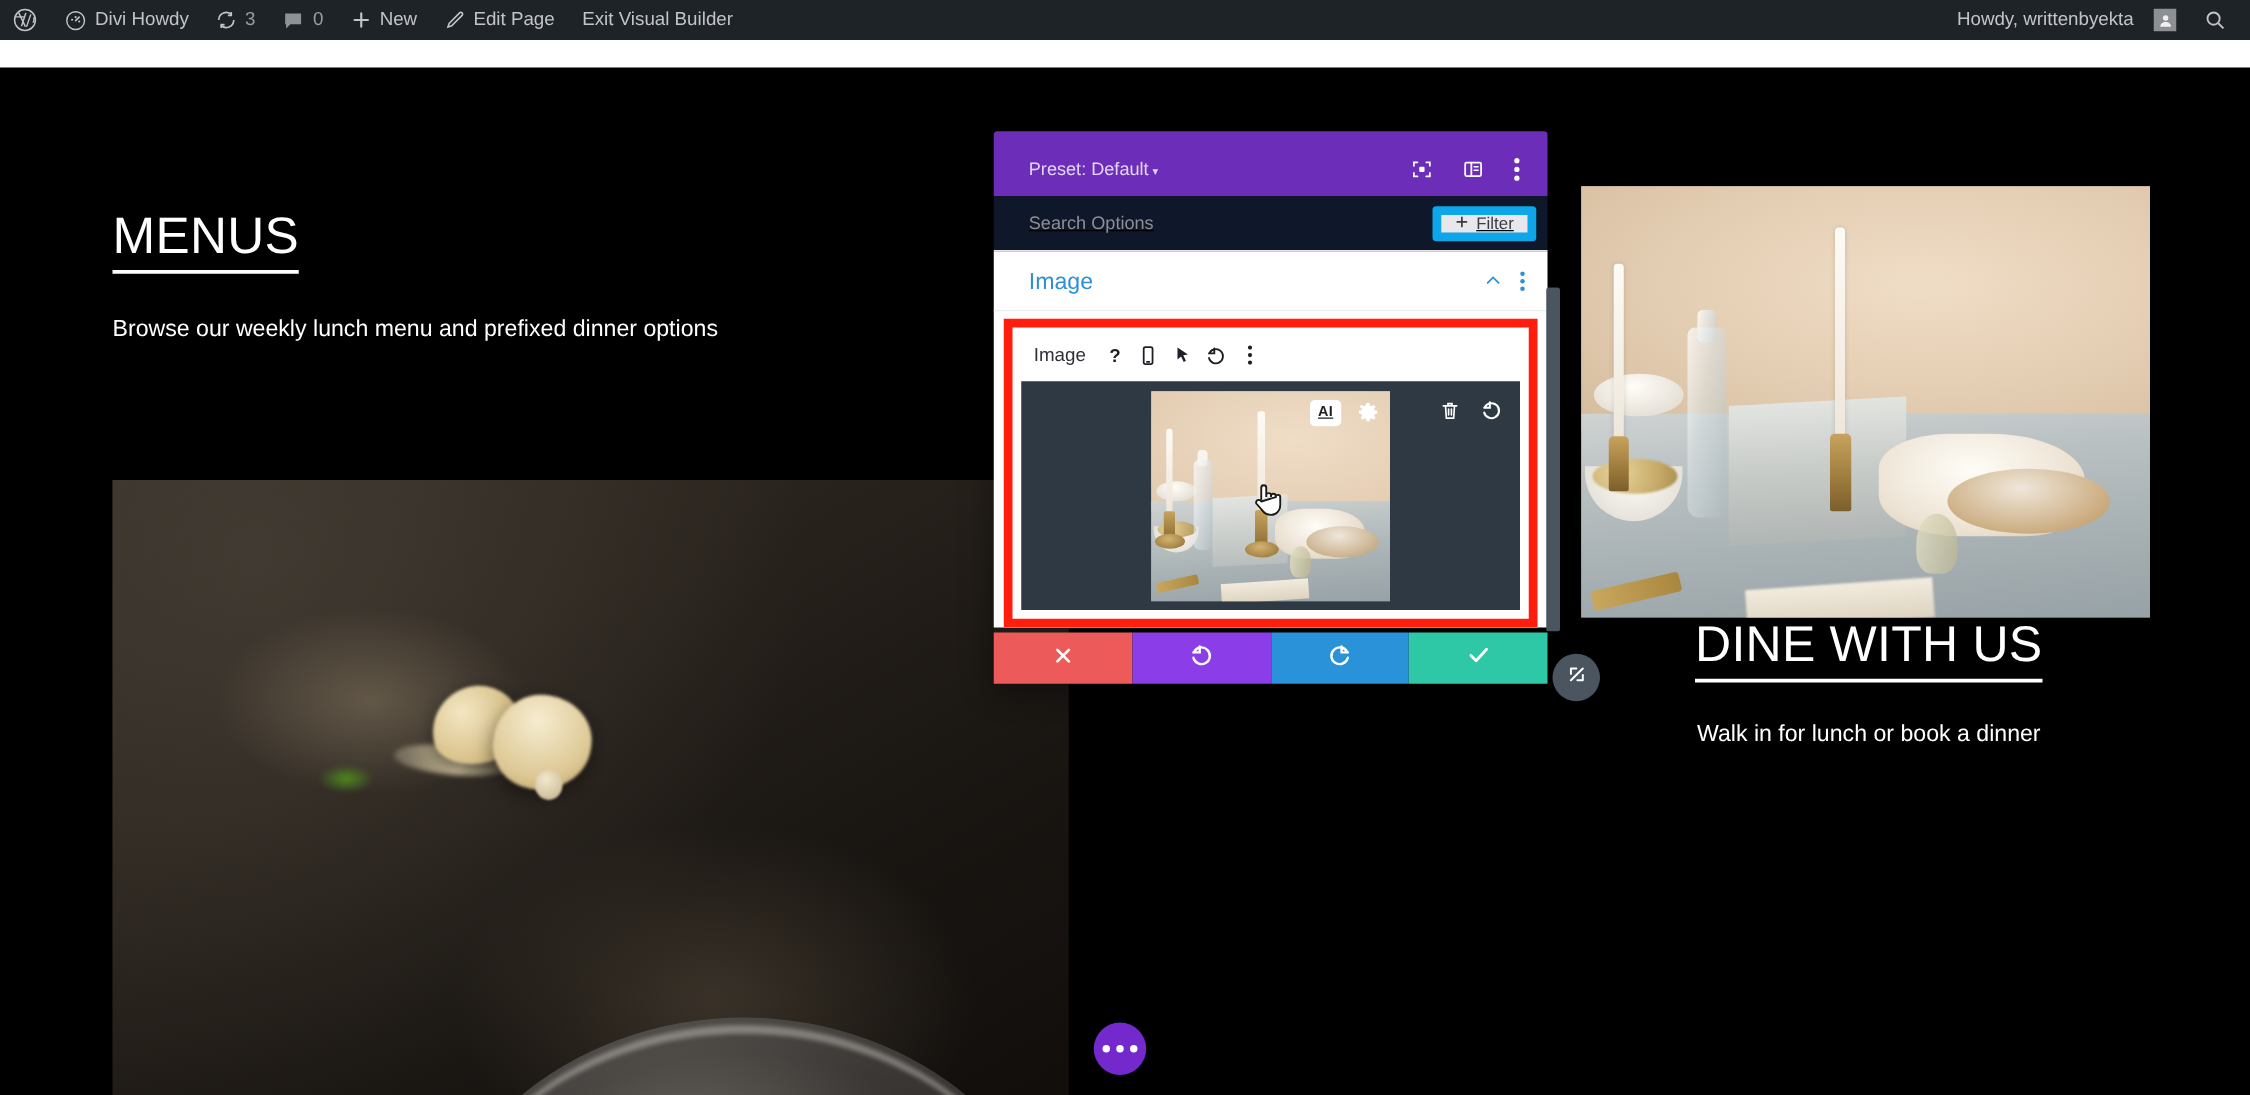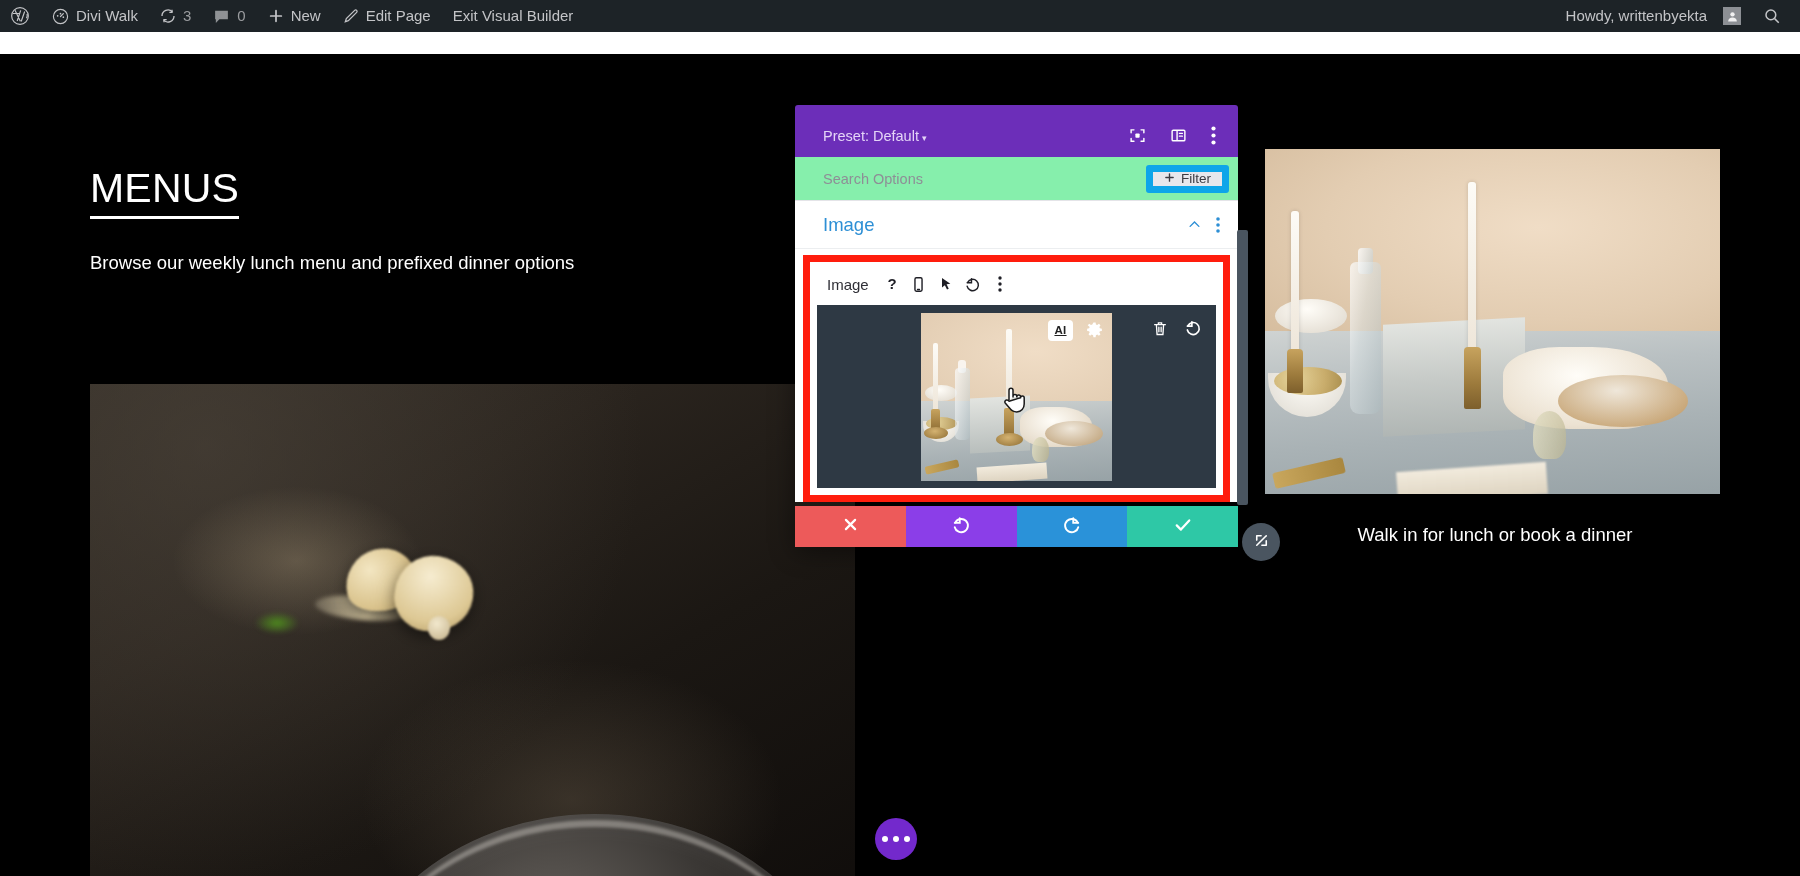--- a/index.html
+++ b/index.html
@@ -286,26 +286,27 @@
     display: flex; align-items: center; justify-content: center;
     color: #fff; font-size: 14.5px; font-weight: bold;
     cursor: pointer; height: 38px;
   }
   .mtab.active { background: #8b3ee8; }
   #tab-content { width: 103px; }
   #tab-design { width: 100px; }
   #tab-advanced { width: 120px; }
 
   #modal-search {
-    background: #86efac;
+    background: #0f172a;
     height: 44px;
     display: flex; align-items: center;
     padding: 0 9px 0 28px;
     border-bottom: 1px solid #e4e4e8;
     position: relative;
+    text-decoration: underline;
   }
   #search-input {
     flex: 1; border: none; background: transparent;
     font-size: 14.5px; color: #6a6a72; outline: none;
     font-family: "Liberation Sans", sans-serif;
   }
   #search-input::placeholder { color: #8e8e96; }
   #filter-btn {
     background: #e7e7ec; border: 7px solid #0ea5e9;
     border-radius: 3px;
@@ -425,21 +426,21 @@
     <div class="ab-item">
       <span class="ab-icon">
         <svg width="17" height="17" viewBox="0 0 24 24" fill="#c3c4c7">
           <circle cx="12" cy="12" r="10" fill="none" stroke="#c3c4c7" stroke-width="1.6"></circle>
           <path d="M12 12 16 8" stroke="#c3c4c7" stroke-width="1.8" fill="none" stroke-linecap="round"></path>
           <circle cx="8" cy="11" r="1.2"></circle>
             <circle cx="12" cy="8" r="1.2"></circle>
             <circle cx="16" cy="13" r="1.2"></circle>
         </svg>
       </span>
-      <span>Divi Walk</span>
+      <span>Divi Howdy</span>
     </div>
 
     <div class="ab-item">
       <span class="ab-icon">
         <svg width="16" height="16" viewBox="0 0 24 24" fill="none" stroke="#c3c4c7" stroke-width="2">
           <path d="M3 12a9 9 0 0 1 15.5-6.2M21 12a9 9 0 0 1-15.5 6.2"></path>
           <path d="M18 2.5v4h-4M6 21.5v-4h4"></path>
         </svg>
       </span>
       <span class="ab-count">3</span>
@@ -534,20 +535,21 @@
     <div id="tps1b"></div>
     <div class="tp-candle" id="tpc2"></div>
     <div class="tp-stick" id="tps2"></div>
     <div id="tps2b"></div>
     <div id="tp-glass"></div>
     <div id="tp-cloth"></div>
     <div id="tp-fork"></div>
   </div>
 
   <div id="right-col">
+    <div class="heading">DINE WITH US</div>
     <div class="subtext">Walk in for lunch or book a dinner</div>
   </div>
 </div>
 
 <div id="fab">
   <span></span>
   <span></span>
   <span></span>
 </div>
 

